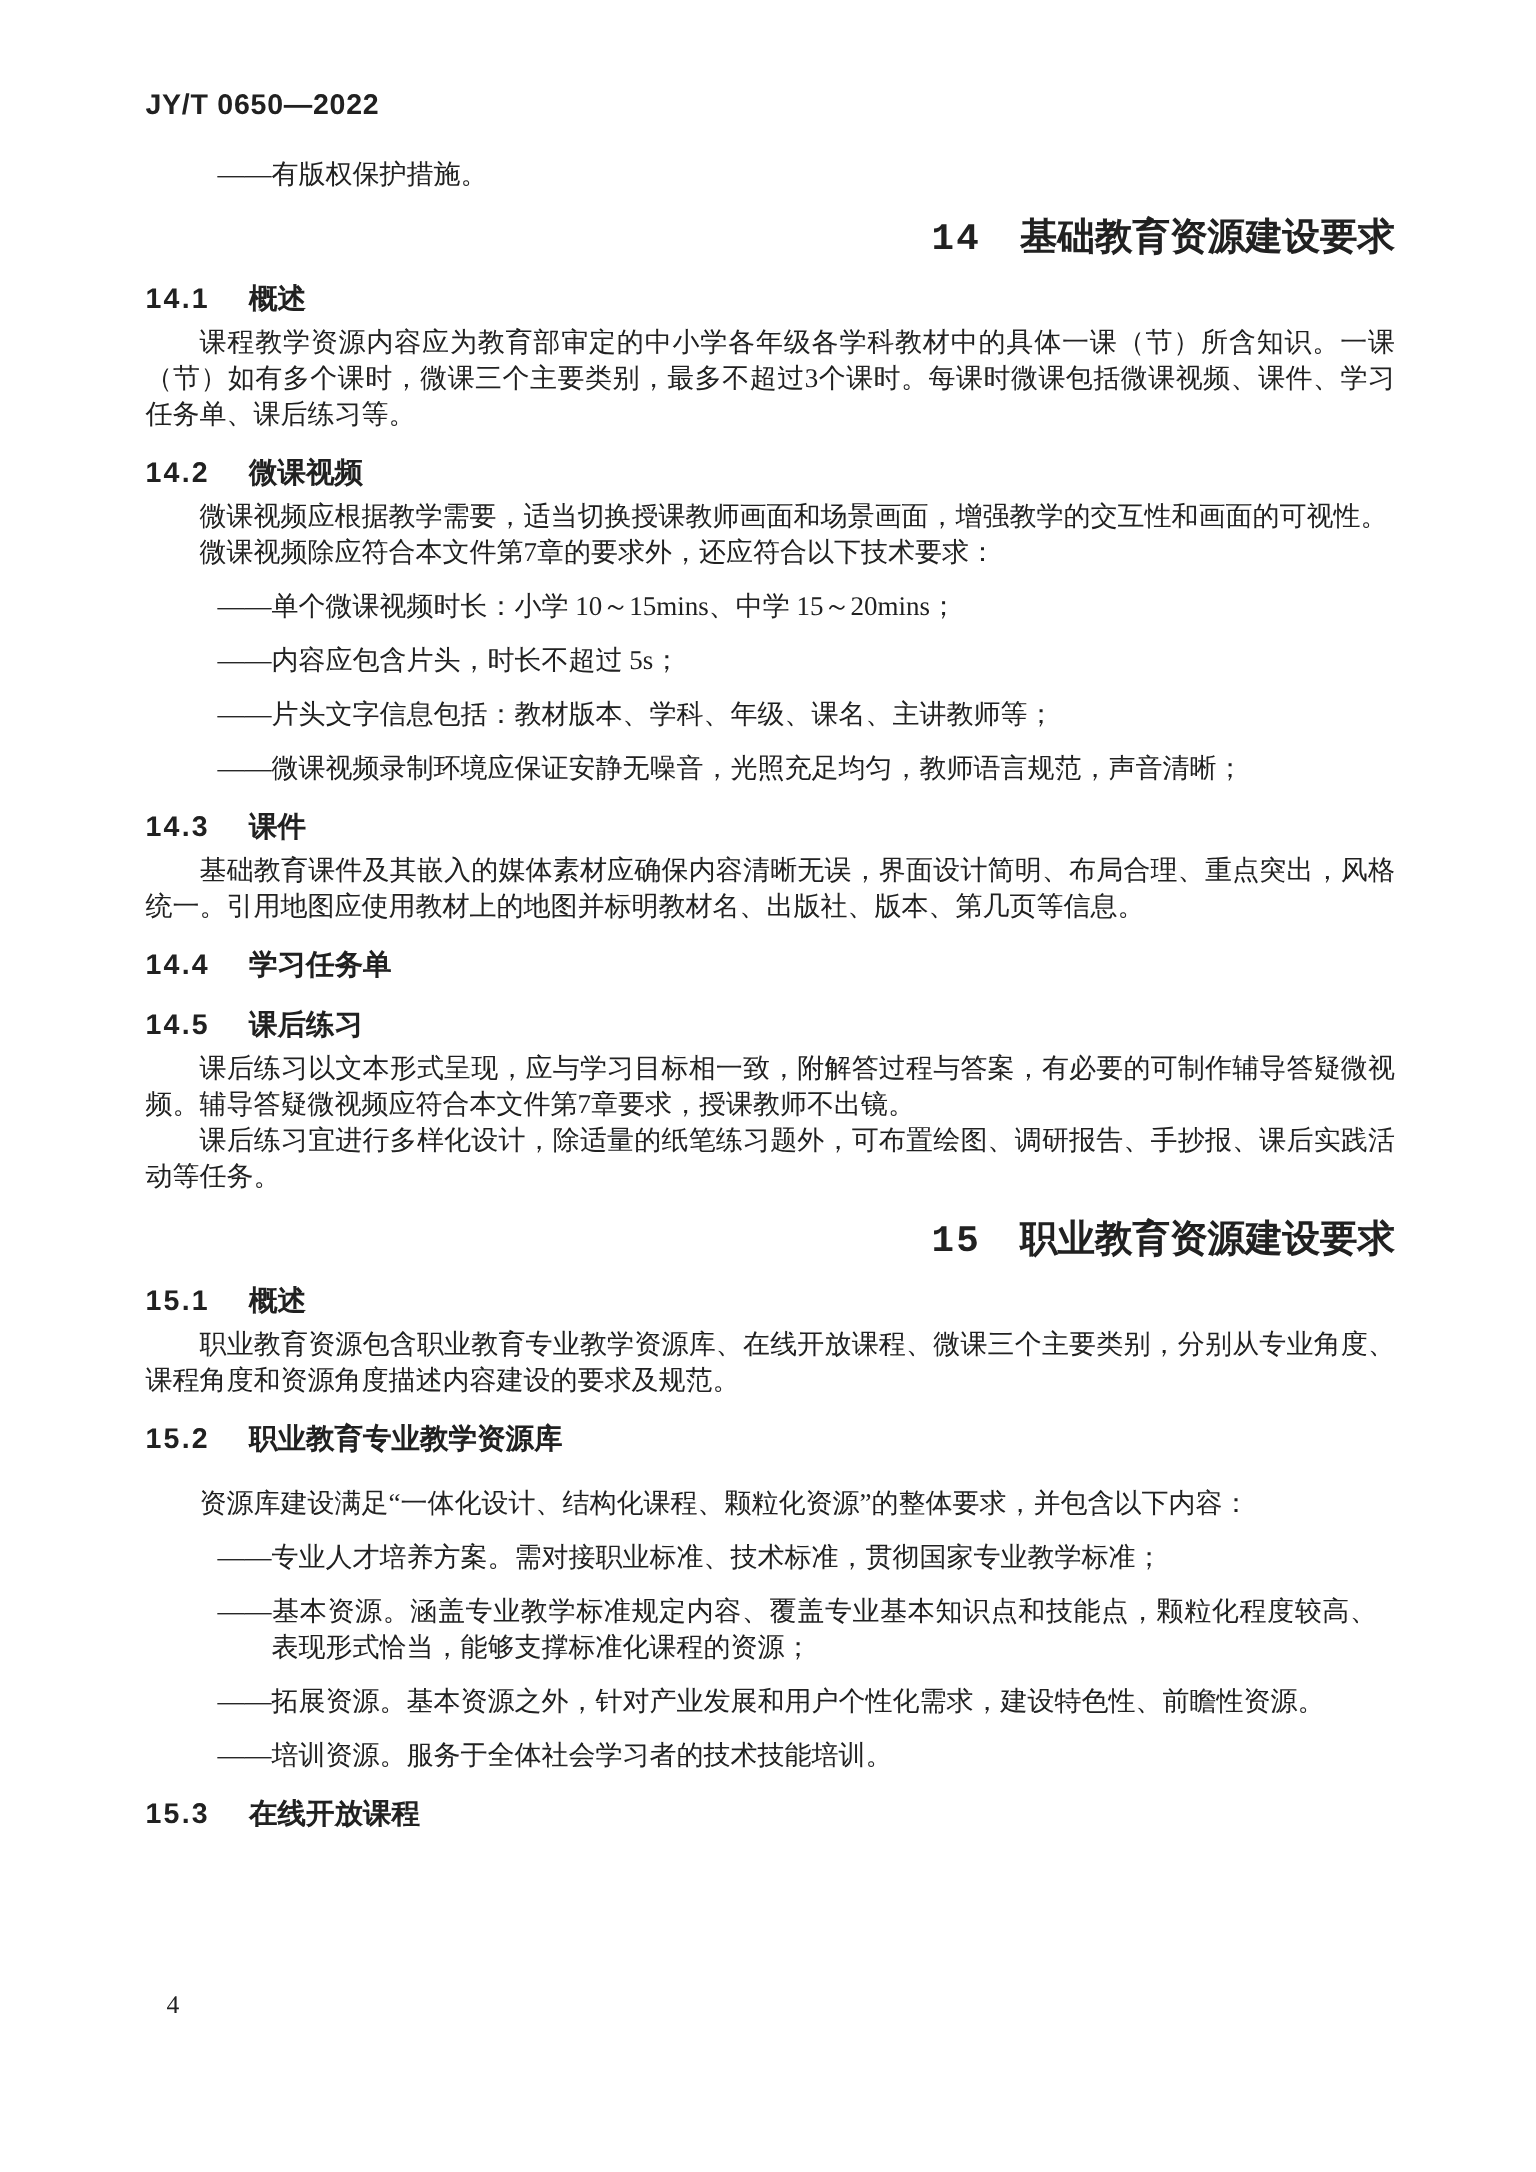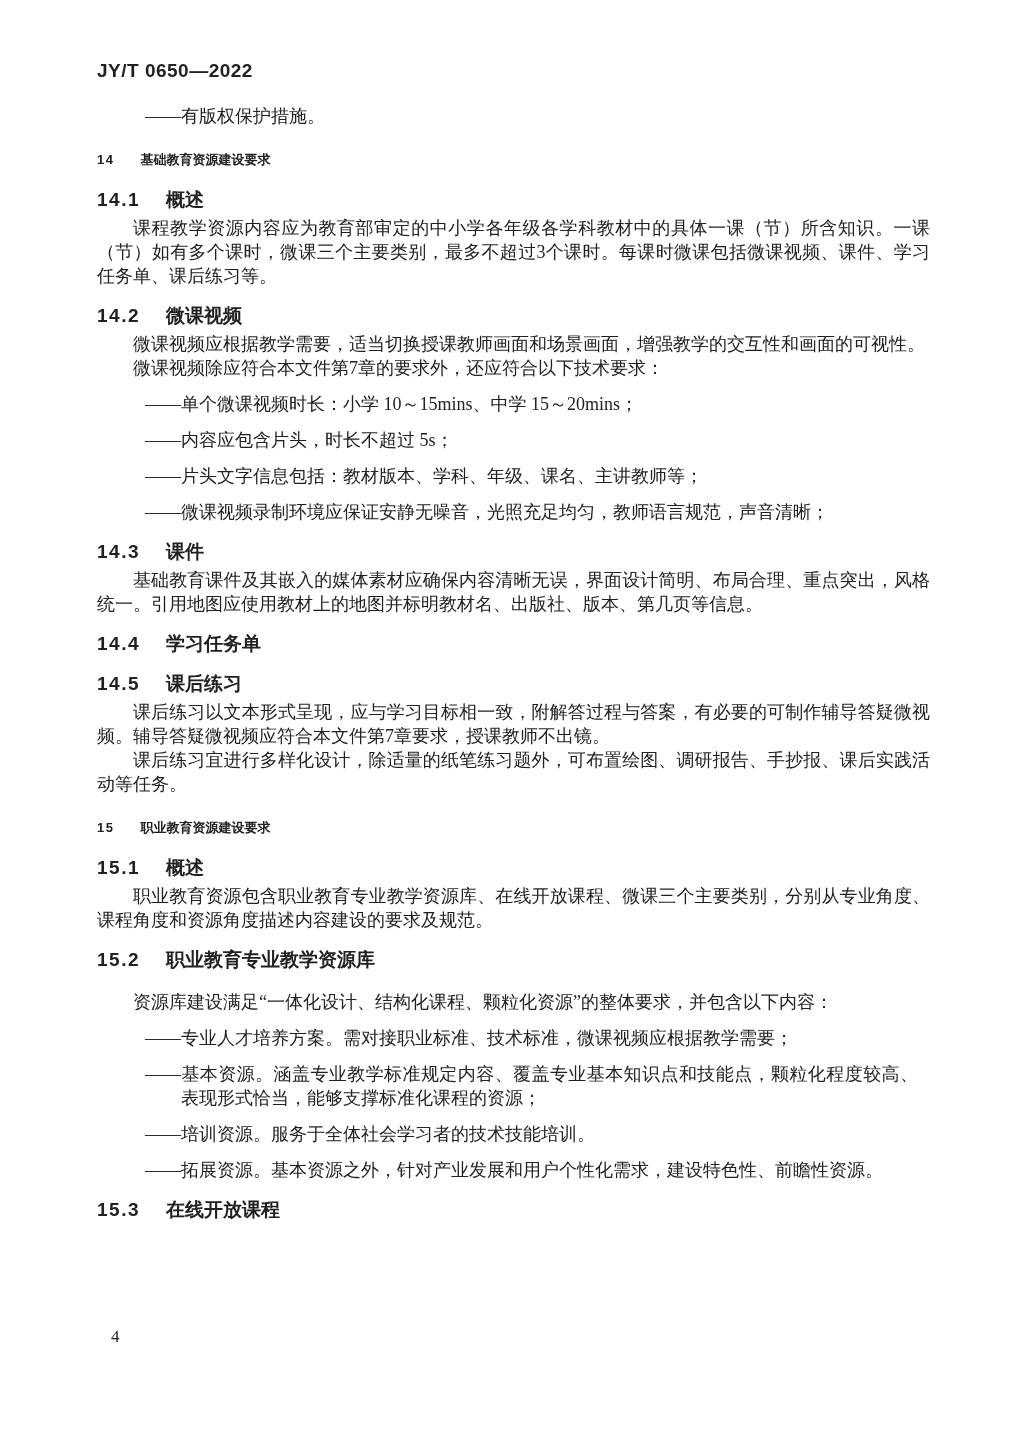--- a/index.html
+++ b/index.html
@@ -22,25 +22,26 @@
   }
   .std-header {
     font-family: "Liberation Sans", "DejaVu Sans", sans-serif;
     font-weight: 700;
     font-size: 19px;
     line-height: 22px;
     letter-spacing: 0.5px;
     margin-bottom: 22px;
   }
   .h1 {
-    font-family: Liberation Sans, sans-serif;
+    font-family: Liberation Mono, monospace;
     font-weight: 700;
-    font-size: 13px;
+    font-size: 25px;
     line-height: 24px;
     margin: 20px 0 6px;
+    text-align: right;
   }
   .h2 {
     font-family: "Liberation Sans", "DejaVu Sans", sans-serif;
     font-weight: 700;
     font-size: 19px;
     line-height: 24px;
     margin: 16px 0 4px;
   }
   .h1 .num, .h2 .num {
     display: inline-block;
@@ -110,22 +111,22 @@
   <p class="para">课后练习以文本形式呈现，应与学习目标相一致，附解答过程与答案，有必要的可制作辅导答疑微视频。辅导答疑微视频应符合本文件第7章要求，授课教师不出镜。</p>
   <p class="para">课后练习宜进行多样化设计，除适量的纸笔练习题外，可布置绘图、调研报告、手抄报、课后实践活动等任务。</p>
 
   <div class="h1"><span class="num">15</span><span>职业教育资源建设要求</span></div>
 
   <div class="h2"><span class="num">15.1</span><span>概述</span></div>
   <p class="para">职业教育资源包含职业教育专业教学资源库、在线开放课程、微课三个主要类别，分别从专业角度、课程角度和资源角度描述内容建设的要求及规范。</p>
 
   <div class="h2"><span class="num">15.2</span><span>职业教育专业教学资源库</span></div>
   <p class="para pre-gap">资源库建设满足“一体化设计、结构化课程、颗粒化资源”的整体要求，并包含以下内容：</p>
-  <p class="dash">——专业人才培养方案。需对接职业标准、技术标准，微课视频应根据教学需要；</p>
+  <p class="dash">——专业人才培养方案。需对接职业标准、技术标准，贯彻国家专业教学标准；</p>
   <p class="dash">——基本资源。涵盖专业教学标准规定内容、覆盖专业基本知识点和技能点，颗粒化程度较高、表现形式恰当，能够支撑标准化课程的资源；</p>
+  <p class="dash">——拓展资源。基本资源之外，针对产业发展和用户个性化需求，建设特色性、前瞻性资源。</p>
   <p class="dash">——培训资源。服务于全体社会学习者的技术技能培训。</p>
-  <p class="dash">——拓展资源。基本资源之外，针对产业发展和用户个性化需求，建设特色性、前瞻性资源。</p>
 
   <div class="h2"><span class="num">15.3</span><span>在线开放课程</span></div>
 
 </div>
 
 <div class="page-num">4</div>
 
 </body></html>

